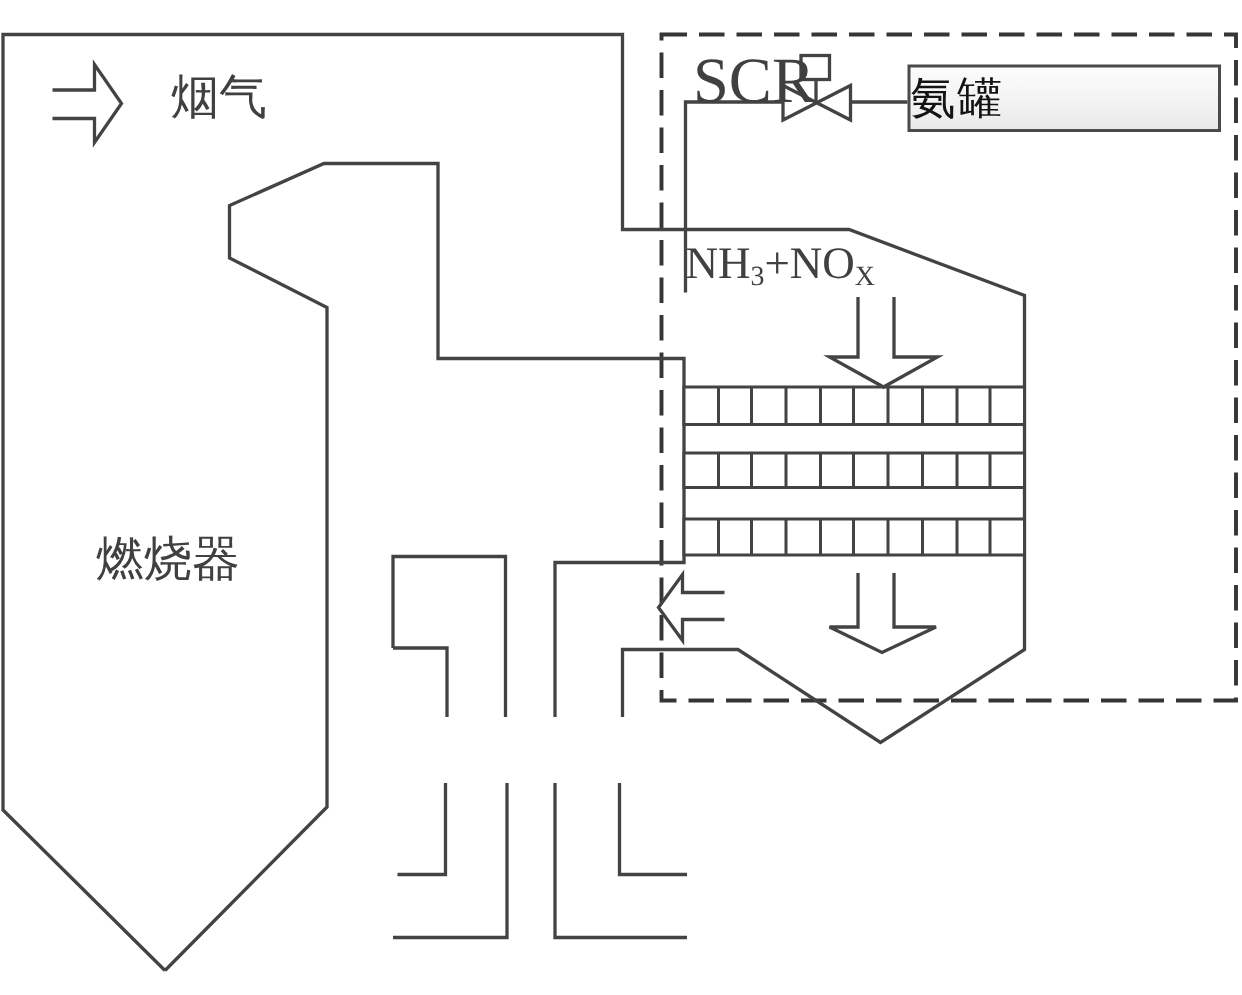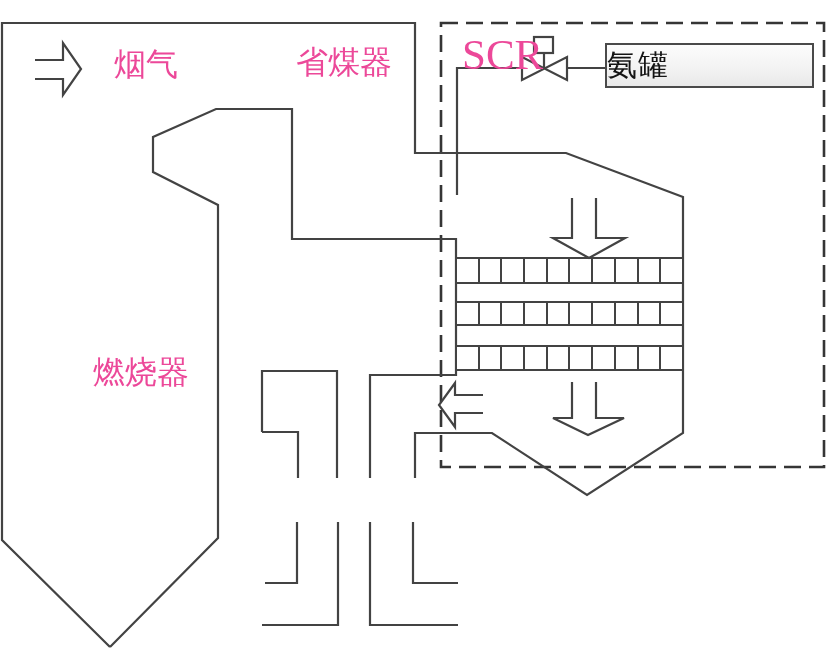--- a/index.html
+++ b/index.html
@@ -1,24 +1,24 @@
 <!DOCTYPE html>
 <html><head>
 <meta charset="utf-8">
 <style>
   html,body{margin:0;padding:0;background:#ffffff;}
   .stage{
     position:relative;width:828px;height:663px;background:#ffffff;overflow:hidden;
     font-family:"Liberation Serif","DejaVu Serif",serif;color:#141414;
   }
   .stage svg{position:absolute;left:0;top:0;}
-  .label{position:absolute;white-space:nowrap;line-height:1.05;color:#ec4899;}
+  .label{position:absolute;white-space:nowrap;line-height:1.05;color:#404040;}
   .lbl-flue{left:114px;top:48px;font-size:32px;}
   .lbl-econ{left:296px;top:46px;font-size:32px;}
-  .lbl-burner{left:64px;top:356px;font-size:32px;margin-left:29px;}
+  .lbl-burner{left:64px;top:356px;font-size:32px;}
   .lbl-scr{left:462px;top:32px;font-size:43px;}
   .lbl-inlet{left:457px;top:160px;font-size:30px;}
   .lbl-outlet{left:537px;top:440px;font-size:30px;}
   .sub{font-size:0.62em;vertical-align:-0.28em;}
   .eqbox{
     position:absolute;box-sizing:border-box;border:2px solid #4a4a4a;
     background:linear-gradient(180deg,#fcfcfc 0%,#f3f3f3 55%,#e9e9e9 100%);
     display:flex;align-items:center;
     font-size:30px;letter-spacing:1px;
   }
@@ -68,19 +68,21 @@
     <path d="M572,198 L572,238 L553,238 L589,258 L625,238 L596,238 L596,198" fill="#ffffff" stroke="#434343" stroke-width="2.2"></path>
     <path d="M572,382 L572,418 L553,418 L588,435 L624,418 L596,418 L596,382" fill="#ffffff" stroke="#434343" stroke-width="2.2"></path>
     <path d="M483,395 L455,395 L455,383 L439,405 L455,427 L455,413 L483,413" fill="#ffffff" stroke="#434343" stroke-width="2.2"></path>
   </svg>
 
   <div class="eqbox box-ammonia">
     <span>氨罐</span>
   </div>
 
   <div class="label lbl-flue">烟气</div>
-  <div class="label lbl-econ">省煤器</div>
   <div class="label lbl-burner">燃烧器</div>
   <div class="label lbl-scr">SCR</div>
 
+  <div class="label lbl-inlet">
+    <span>NH</span><span class="sub">3</span><span>+NO</span><span class="sub">X</span>
+  </div>
 
 
 </div>
 
 </body></html>

